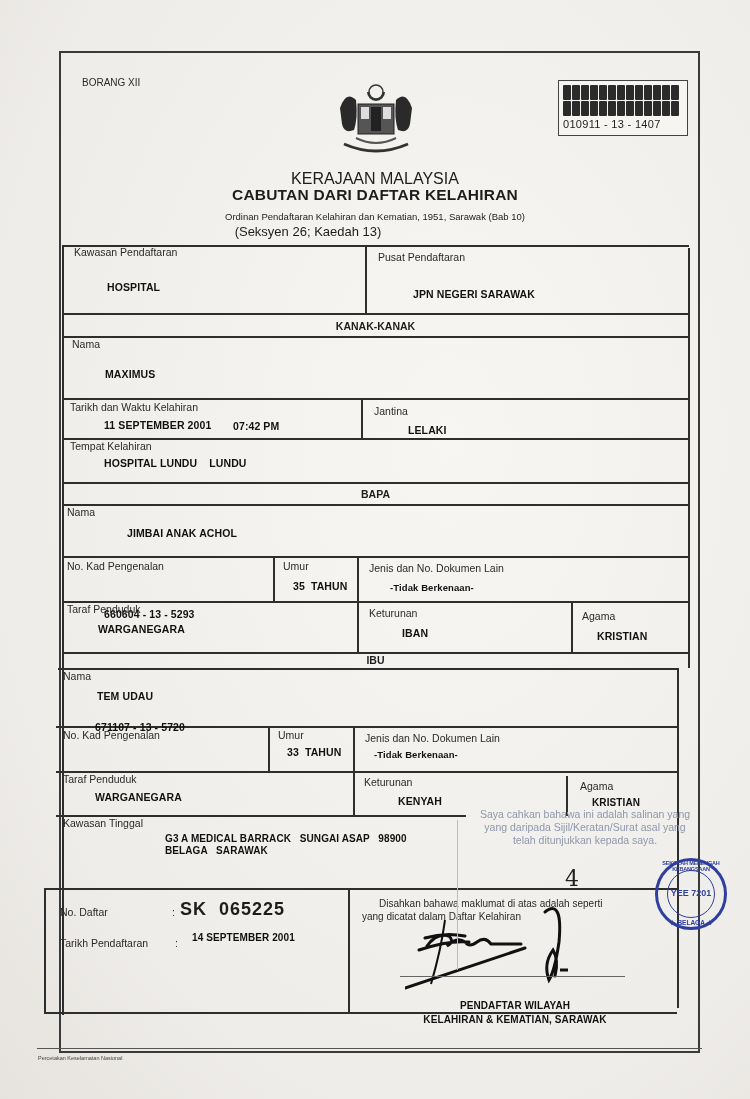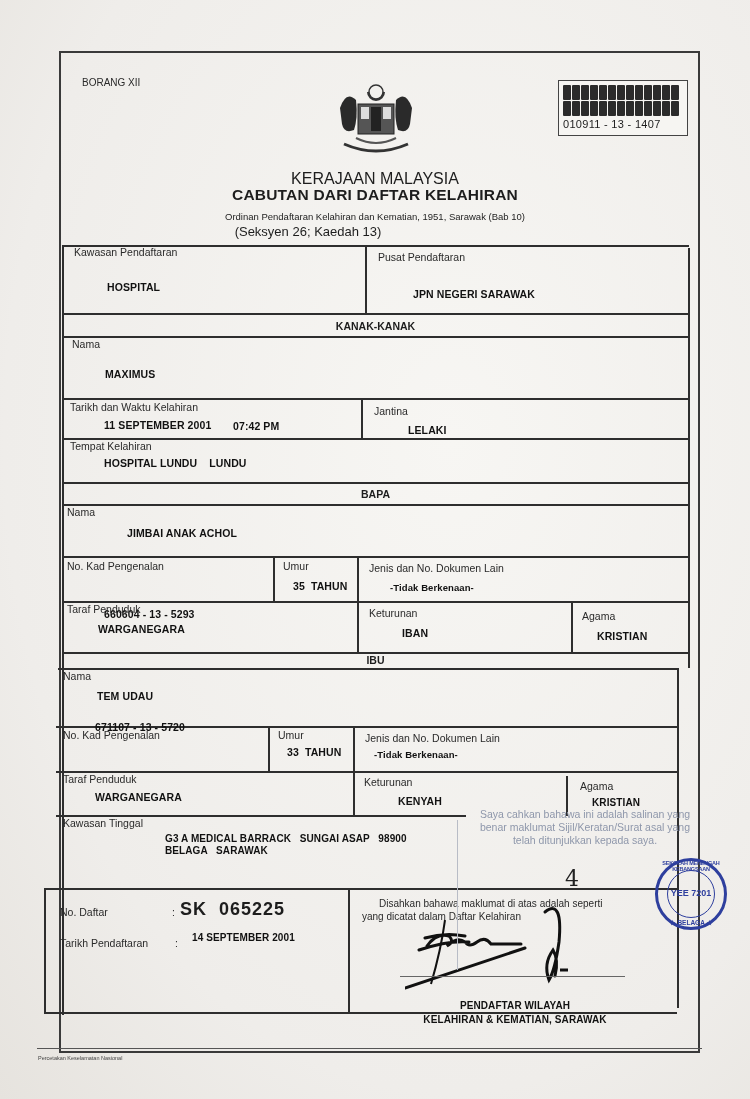--- a/index.html
+++ b/index.html
@@ -226,21 +226,21 @@
       <path d="M40 20 q-4 30 -14 64" fill="none" stroke="#111" stroke-width="2"></path>
     </svg>
   </div>
   <div class="abs" style="left:400px;top:976px;width:225px;border-top:1px solid #666;"></div>
   <div class="abs val" style="left:400px;top:1000px;width:230px;text-align:center;font-size:10px;">PENDAFTAR WILAYAH</div>
   <div class="abs val" style="left:400px;top:1014px;width:230px;text-align:center;font-size:10px;">KELAHIRAN &amp; KEMATIAN,  SARAWAK</div>
 </div>
 
 <div class="stamp-note">
   <div>Saya cahkan bahawa ini adalah salinan yang</div>
-  <div>benar maklumat Sijil/Keratan/Surat asal yang</div>
+  <div>yang daripada Sijil/Keratan/Surat asal yang</div>
   <div>telah ditunjukkan kepada saya.</div>
 </div>
 <div class="abs" style="left:457px;top:820px;width:1px;height:150px;background:#b8bcc6;"></div>
 <div class="abs" style="left:565px;top:866px;font-size:22px;font-family:'DejaVu Serif',serif;color:#222;">4</div>
 
 <div class="seal">
   <div class="seal-ring-top">SEKOLAH MENENGAH KEBANGSAAN</div>
   <div class="seal-inner"></div>
   <div class="seal-text">YEE 7201</div>
   <div class="seal-ring-bot">★ BELAGA ★</div>

